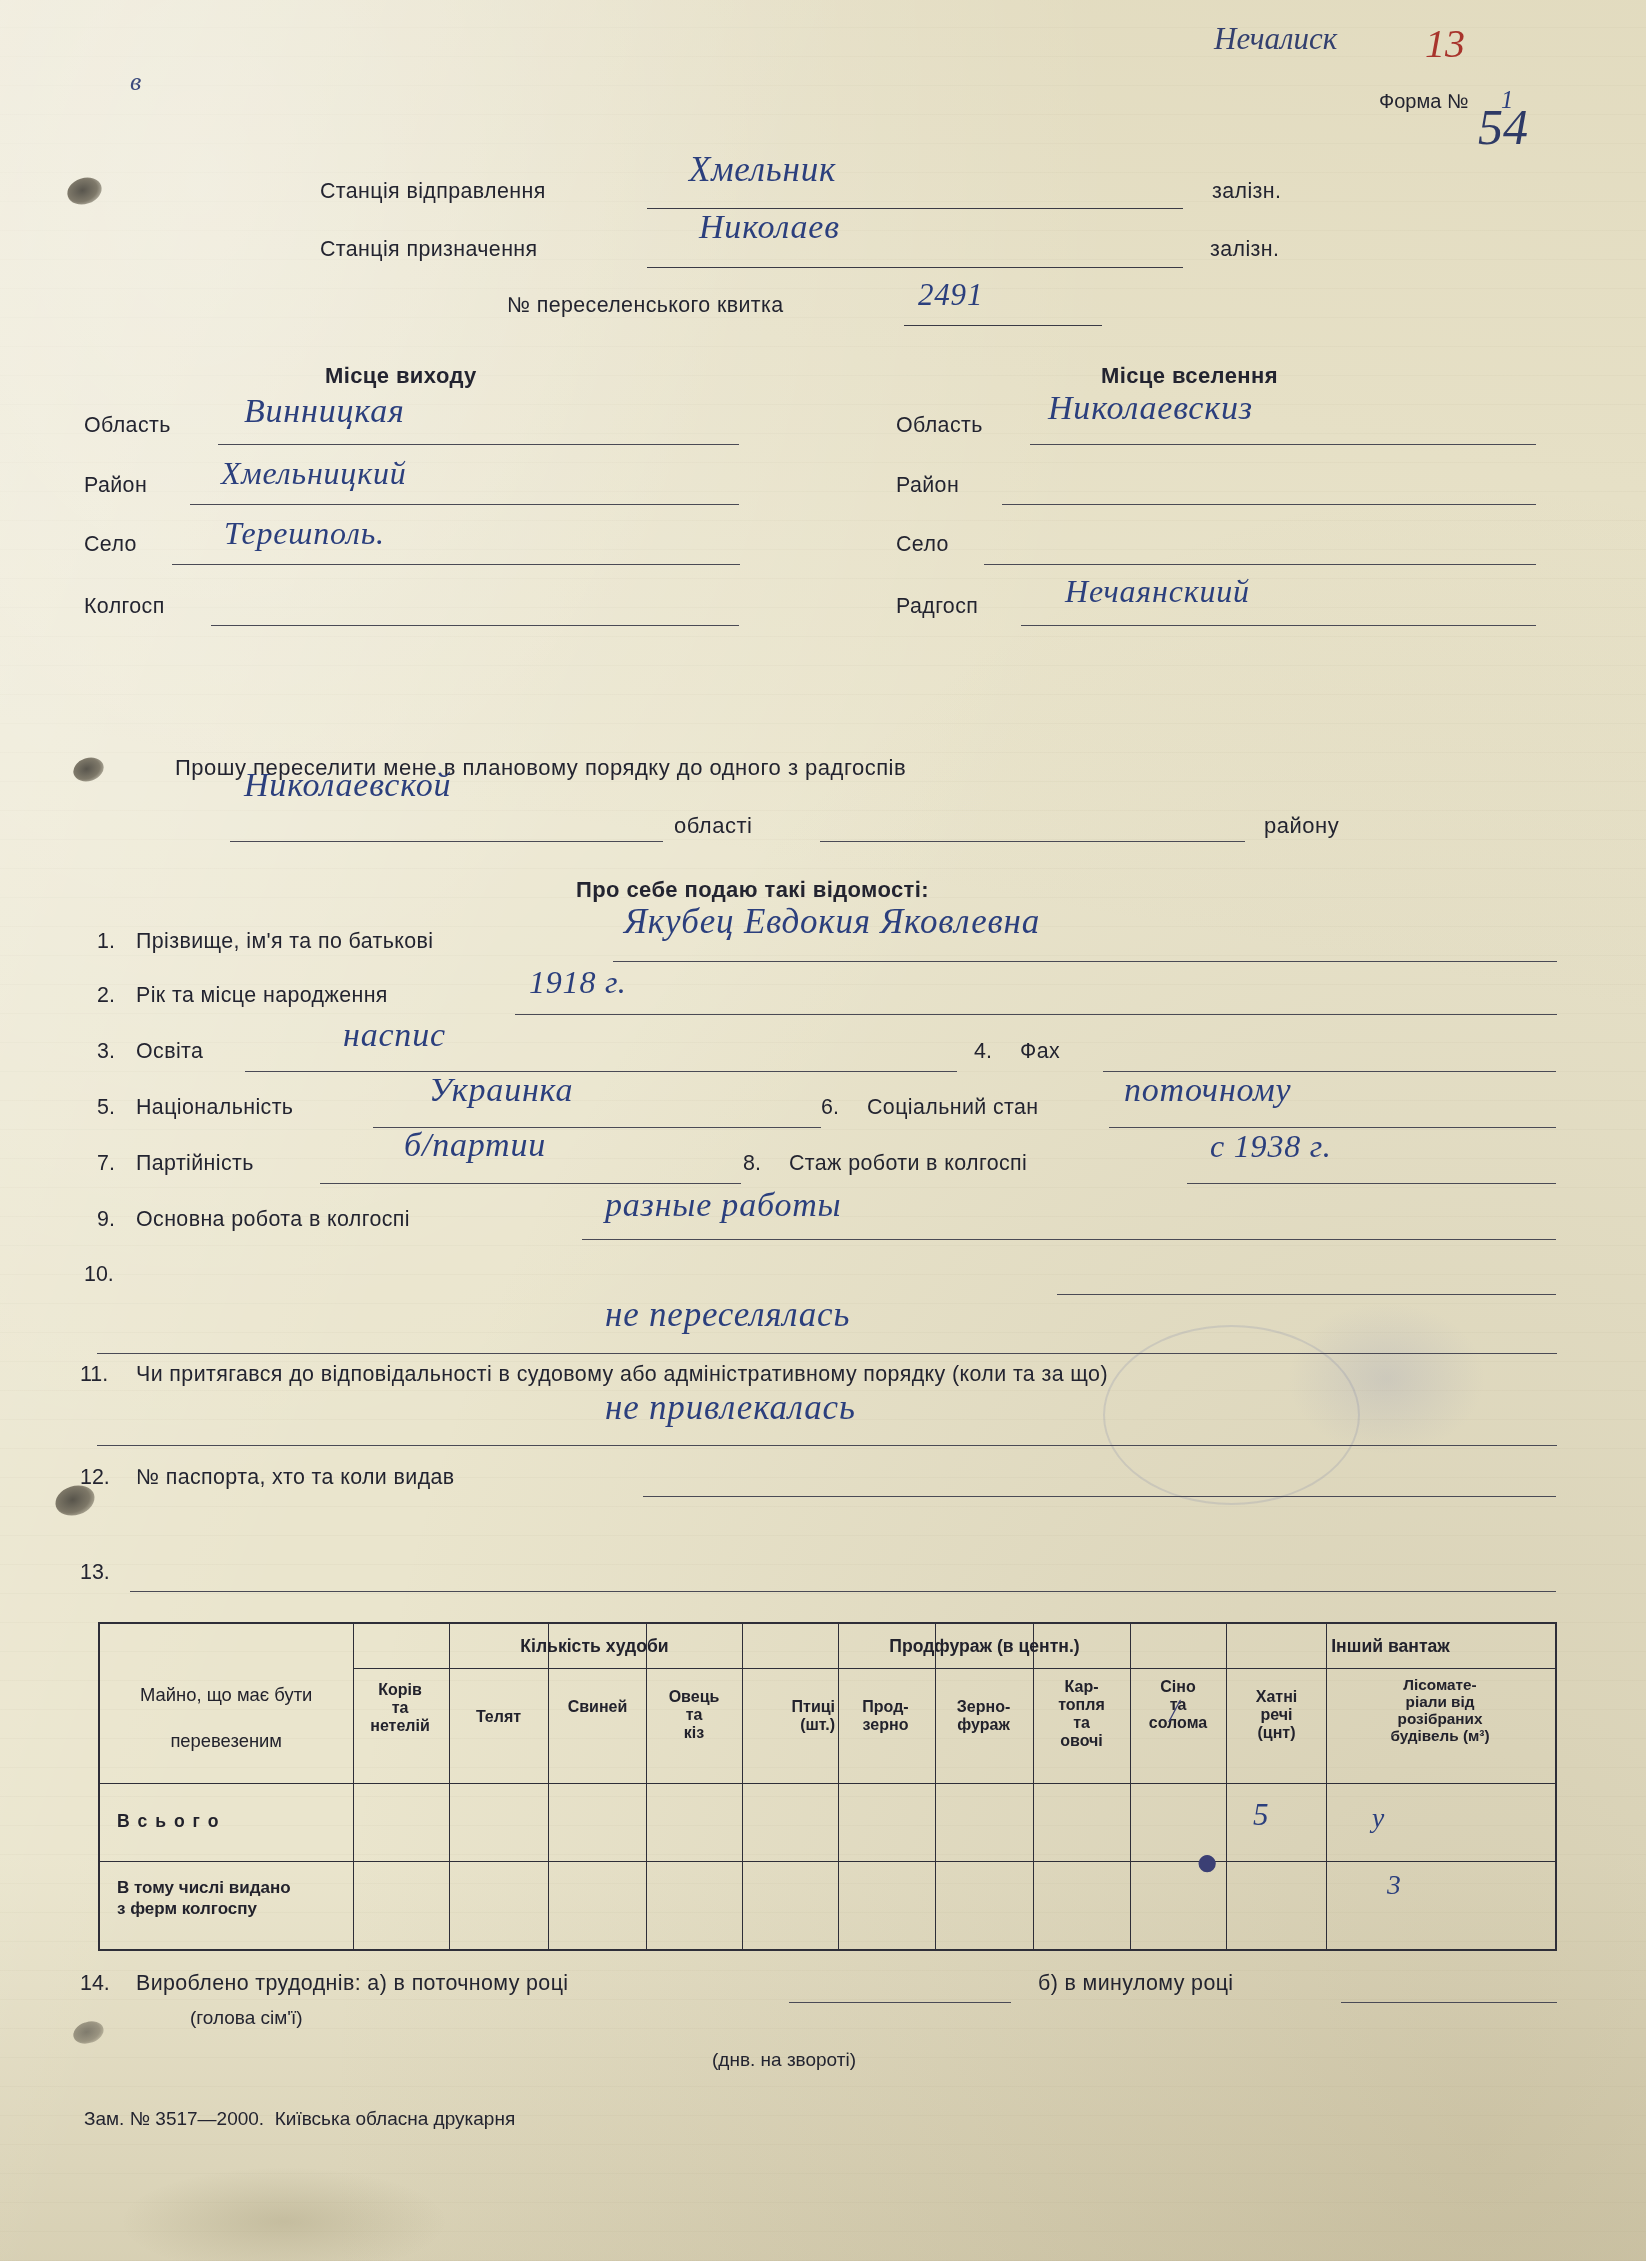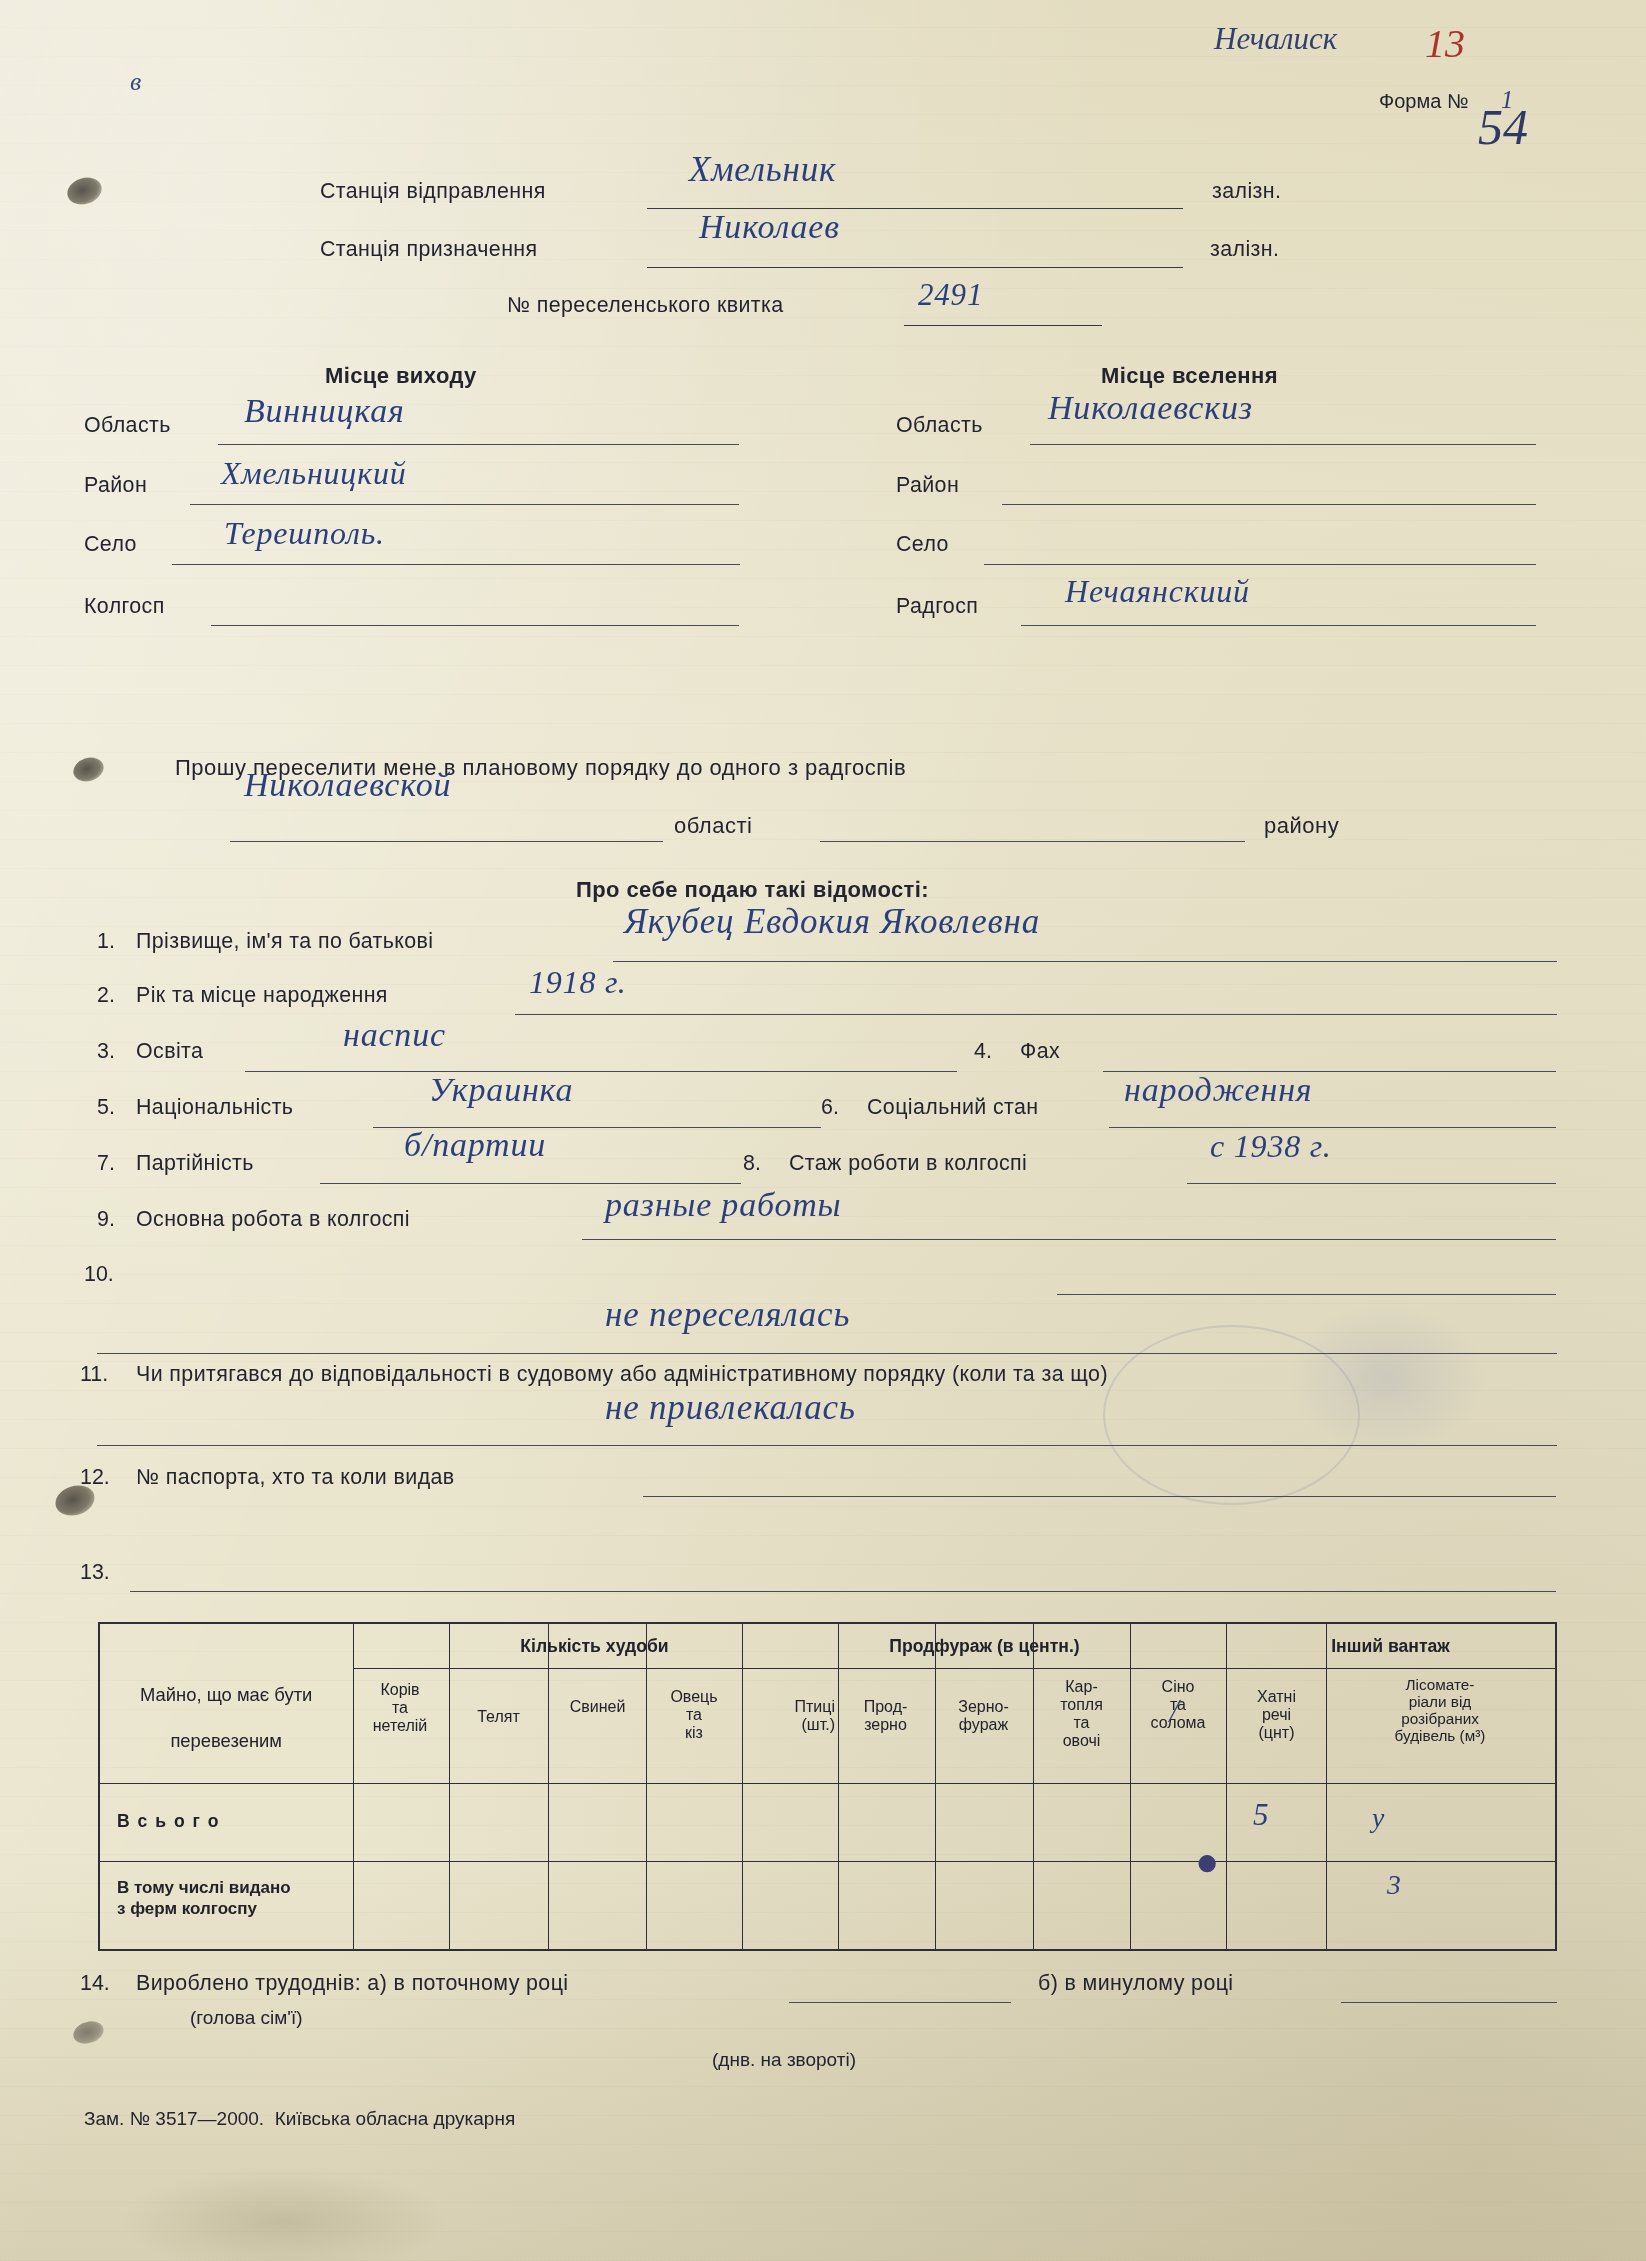--- a/index.html
+++ b/index.html
@@ -93,21 +93,21 @@
     border-top: 1.5px solid #2e2e38;
   }
   .tbl .cell {
     position: absolute;
     text-align: center;
     font-size: 16px;
     line-height: 1.12;
     font-family: "Liberation Sans", sans-serif;
     color: #22222c;
     white-space: pre-line;
-    font-weight: normal;
+    font-weight: bold;
   }
   .tbl .cell.norm { font-weight: normal; }
   .tbl .grp {
     position: absolute;
     text-align: center;
     font-size: 17.6px;
     font-weight: bold;
     color: #22222c;
   }
   .tbl .rowlbl {
@@ -262,21 +262,21 @@
   <div class="rule thin" style="left:1103px; top:1071px; width:453px;"></div>
   <div class="hand" style="left:1118px; top:1016px; font-size:32px;"></div>
 
   <div class="print num" style="left:97px; top:1095px;">5.</div>
   <div class="print lbl" style="left:136px; top:1095px;">Національність</div>
   <div class="rule thin" style="left:373px; top:1127px; width:448px;"></div>
   <div class="hand" style="left:429px; top:1071px; font-size:34px;">Украинка</div>
   <div class="print num" style="left:821px; top:1095px;">6.</div>
   <div class="print lbl" style="left:867px; top:1095px;">Соціальний стан</div>
   <div class="rule thin" style="left:1109px; top:1127px; width:447px;"></div>
-  <div class="hand" style="left:1124px; top:1071px; font-size:34px;">народження</div>
+  <div class="hand" style="left:1124px; top:1071px; font-size:34px;">поточному</div>
 
   <div class="print num" style="left:97px; top:1151px;">7.</div>
   <div class="print lbl" style="left:136px; top:1151px;">Партійність</div>
   <div class="rule thin" style="left:320px; top:1183px; width:421px;"></div>
   <div class="hand" style="left:404px; top:1126px; font-size:34px;">б/партии</div>
   <div class="print num" style="left:743px; top:1151px;">8.</div>
   <div class="print lbl" style="left:789px; top:1151px;">Стаж роботи в колгоспі</div>
   <div class="rule thin" style="left:1187px; top:1183px; width:369px;"></div>
   <div class="hand" style="left:1210px; top:1128px; font-size:32px;">с 1938 г.</div>
 

